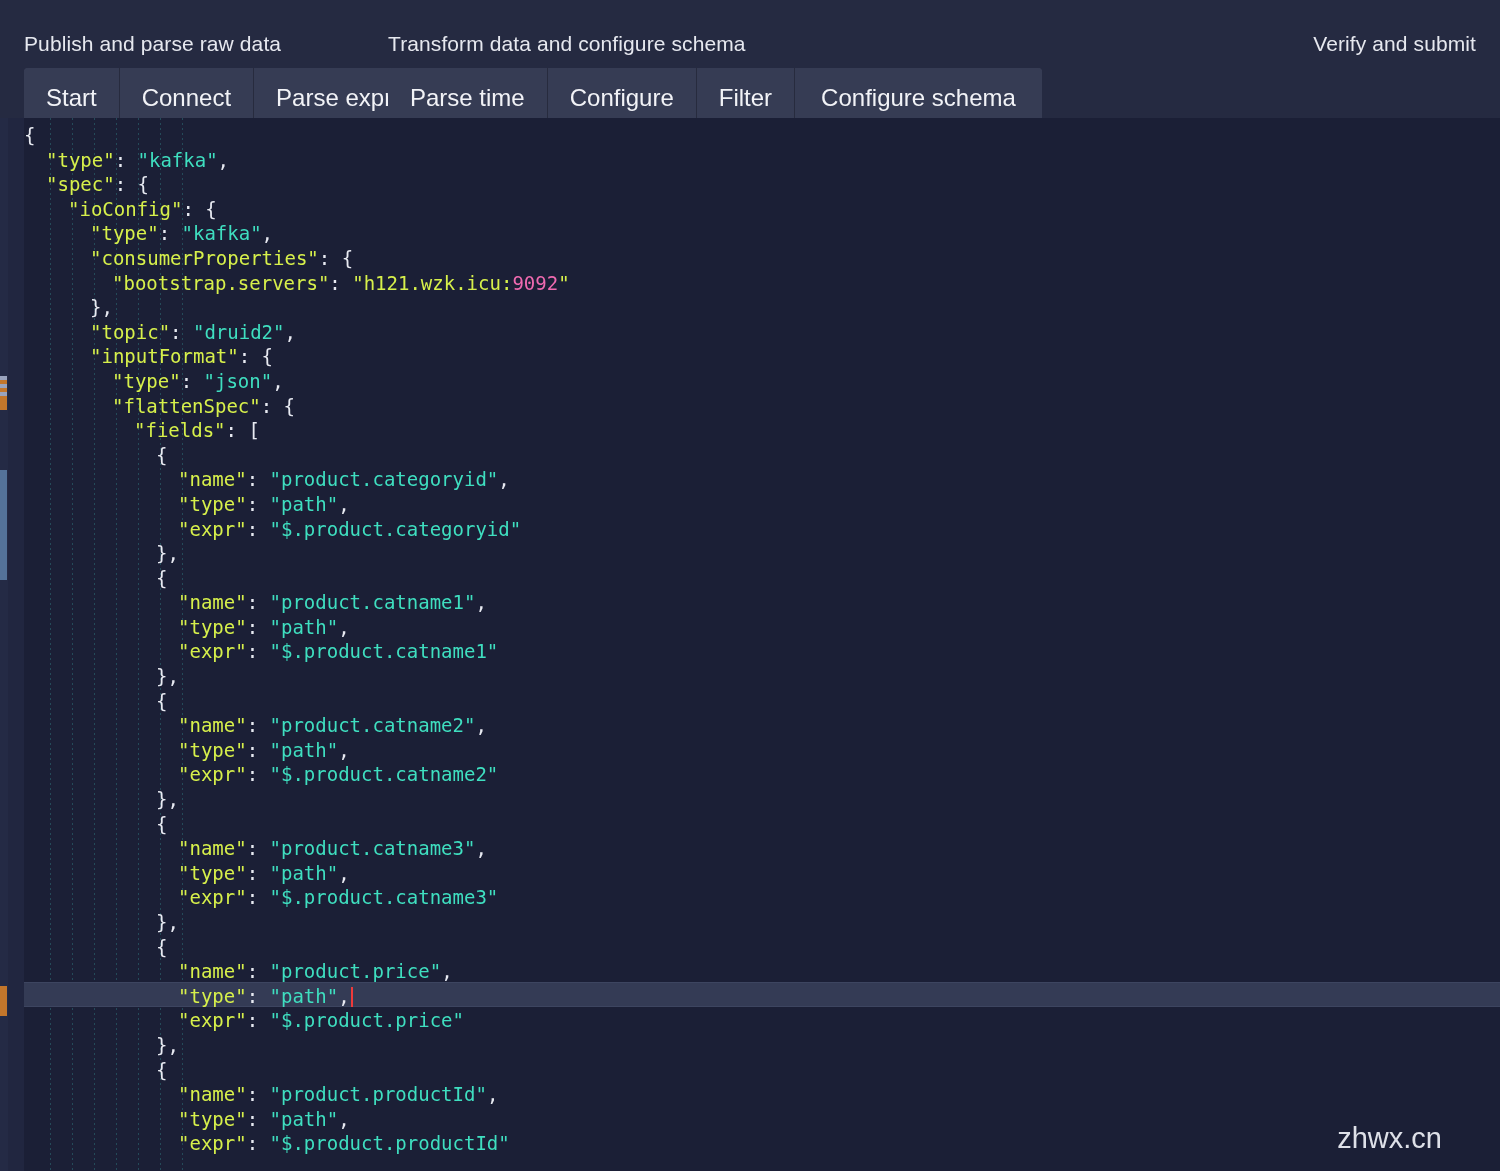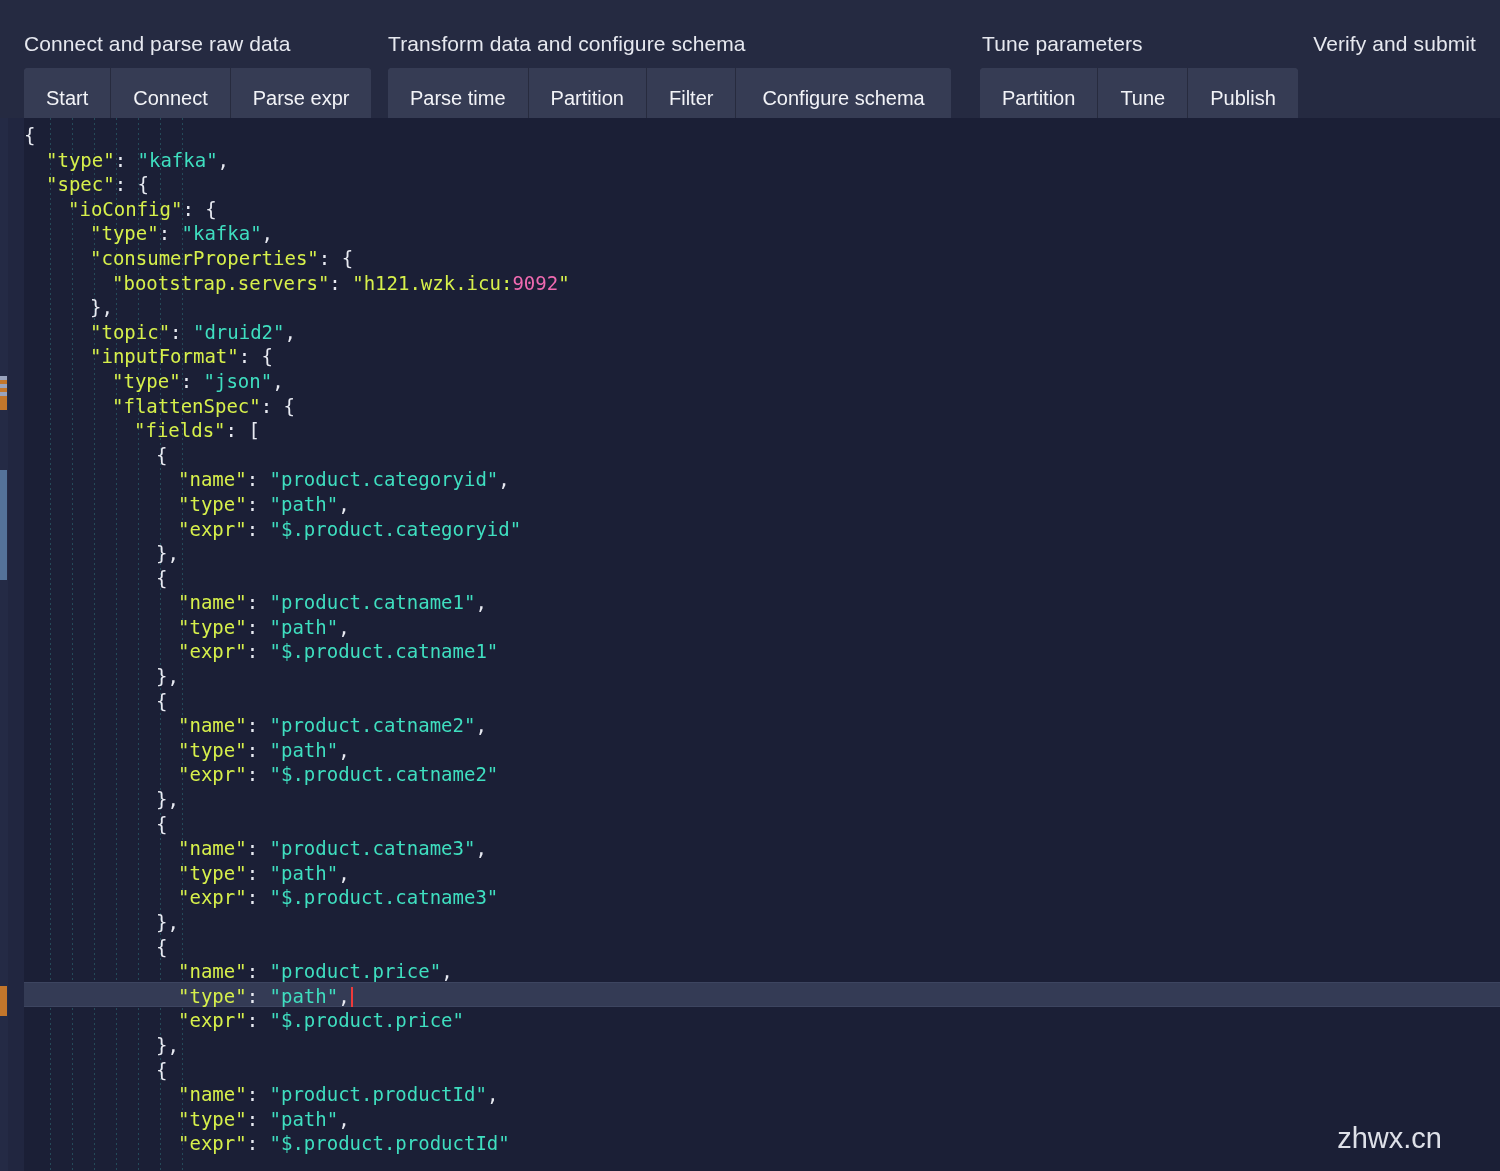--- a/index.html
+++ b/index.html
@@ -56,21 +56,21 @@
     border-radius: 4px;
     overflow: hidden;
     background: #3b4158;
   }
 
   .nav-btn {
     background: #363c54;
     color: #f2f3f7;
     border: none;
     font-family: "Liberation Sans", sans-serif;
-    font-size: 20px;
+    font-size: 24px;
     line-height: 20px;
     height: 60px;
     padding: 0 22px;
     cursor: pointer;
     white-space: nowrap;
     display: inline-flex;
     align-items: center;
     justify-content: center;
     border-right: 1px solid #272b3e;
   }
@@ -243,54 +243,43 @@
     pointer-events: none;
   }
 </style>
 </head>
 <body>
 
 <div id="app">
 
   <div class="nav-bar">
     <div class="nav-groups" id="nav-groups">
-        <div class="nav-group" id="group-connect"><div class="nav-group-label">Connect and parse raw data</div><div class="btn-group">
+        <div class="nav-group" id="group-connect"><div class="nav-group-label">Publish and parse raw data</div><div class="btn-group">
             <button class="nav-btn">
               <span>Start</span>
             </button>
             <button class="nav-btn">
               <span>Connect</span>
             </button>
             <button class="nav-btn">
               <span>Parse expr</span>
             </button>
           </div></div>
         <div class="nav-group" id="group-transform"><div class="nav-group-label">Transform data and configure schema</div><div class="btn-group">
             <button class="nav-btn">
               <span>Parse time</span>
             </button>
             <button class="nav-btn">
-              <span>Partition</span>
+              <span>Configure</span>
             </button>
             <button class="nav-btn">
               <span>Filter</span>
             </button>
             <button class="nav-btn wide">
               <span>Configure schema</span>
-            </button>
-          </div></div>
-        <div class="nav-group" id="group-tune"><div class="nav-group-label">Tune parameters</div><div class="btn-group">
-            <button class="nav-btn">
-              <span>Partition</span>
-            </button>
-            <button class="nav-btn">
-              <span>Tune</span>
-            </button>
-            <button class="nav-btn">
-              <span>Publish</span>
             </button>
           </div></div>
         <div class="nav-group" id="group-verify"><div class="nav-group-label align-right">Verify and submit</div></div>
       </div>
   </div>
 
   <div class="editor">
 
     <div class="edge-strip">
       <div class="edge-strip-accent"></div>

